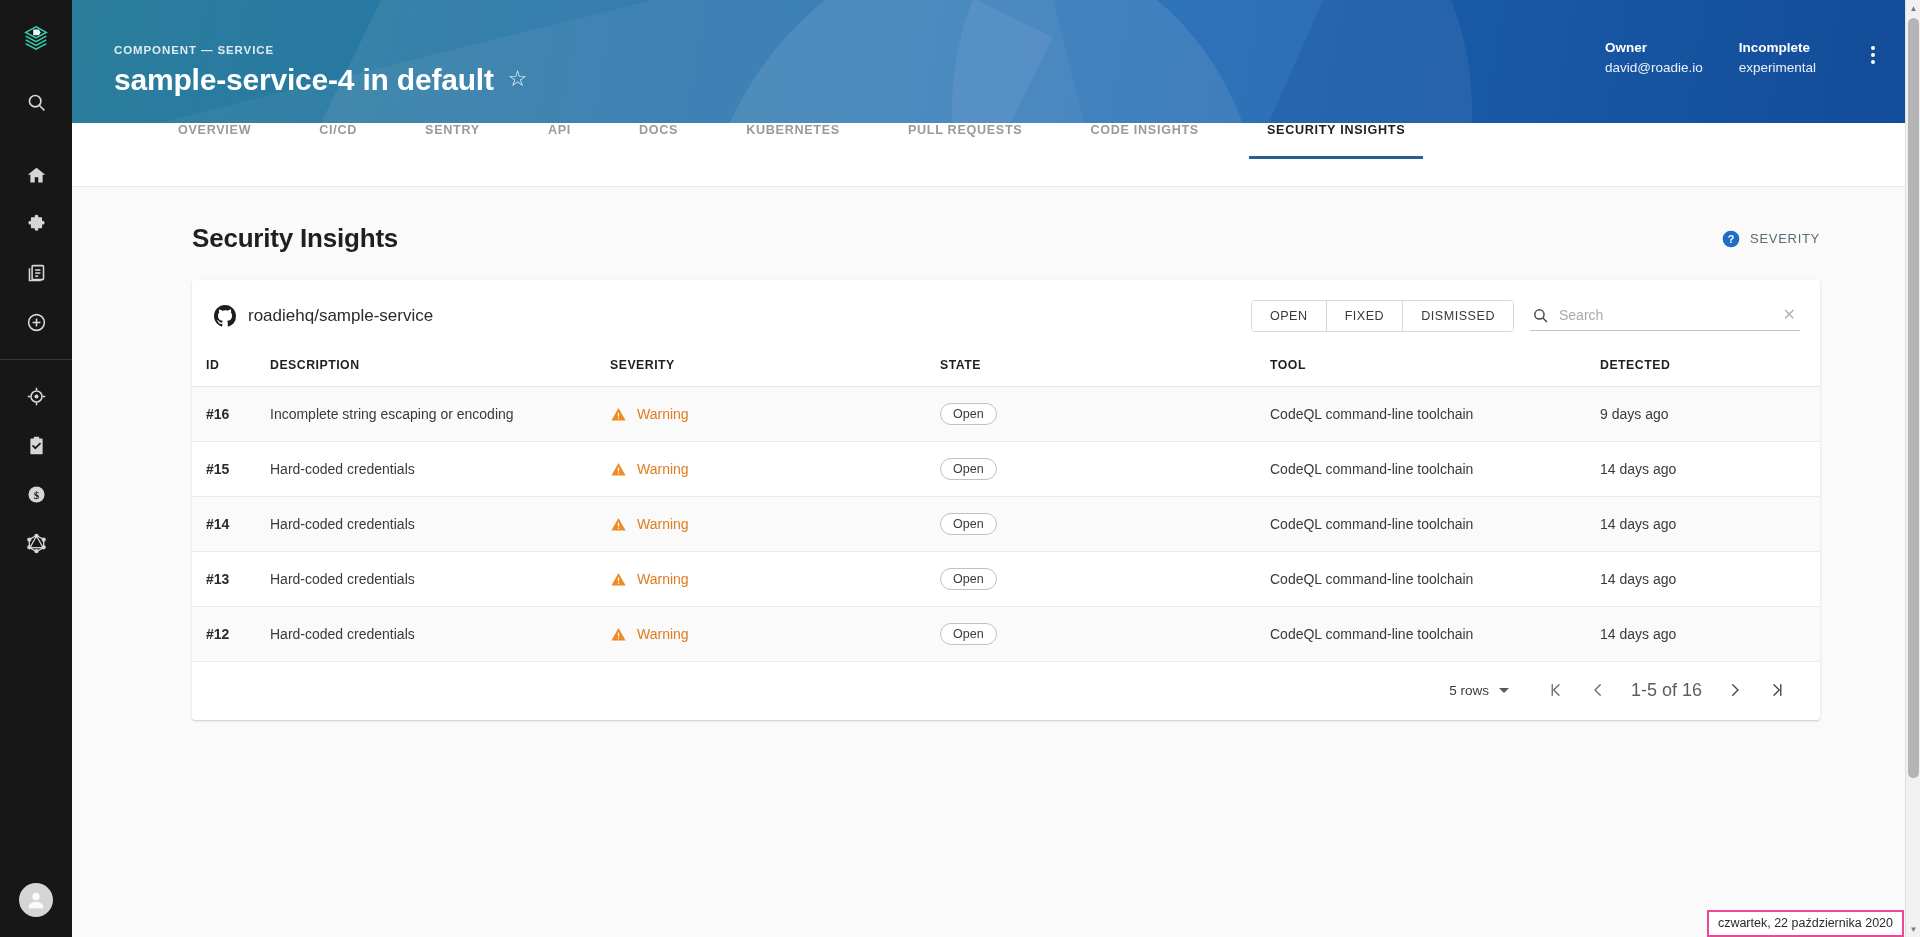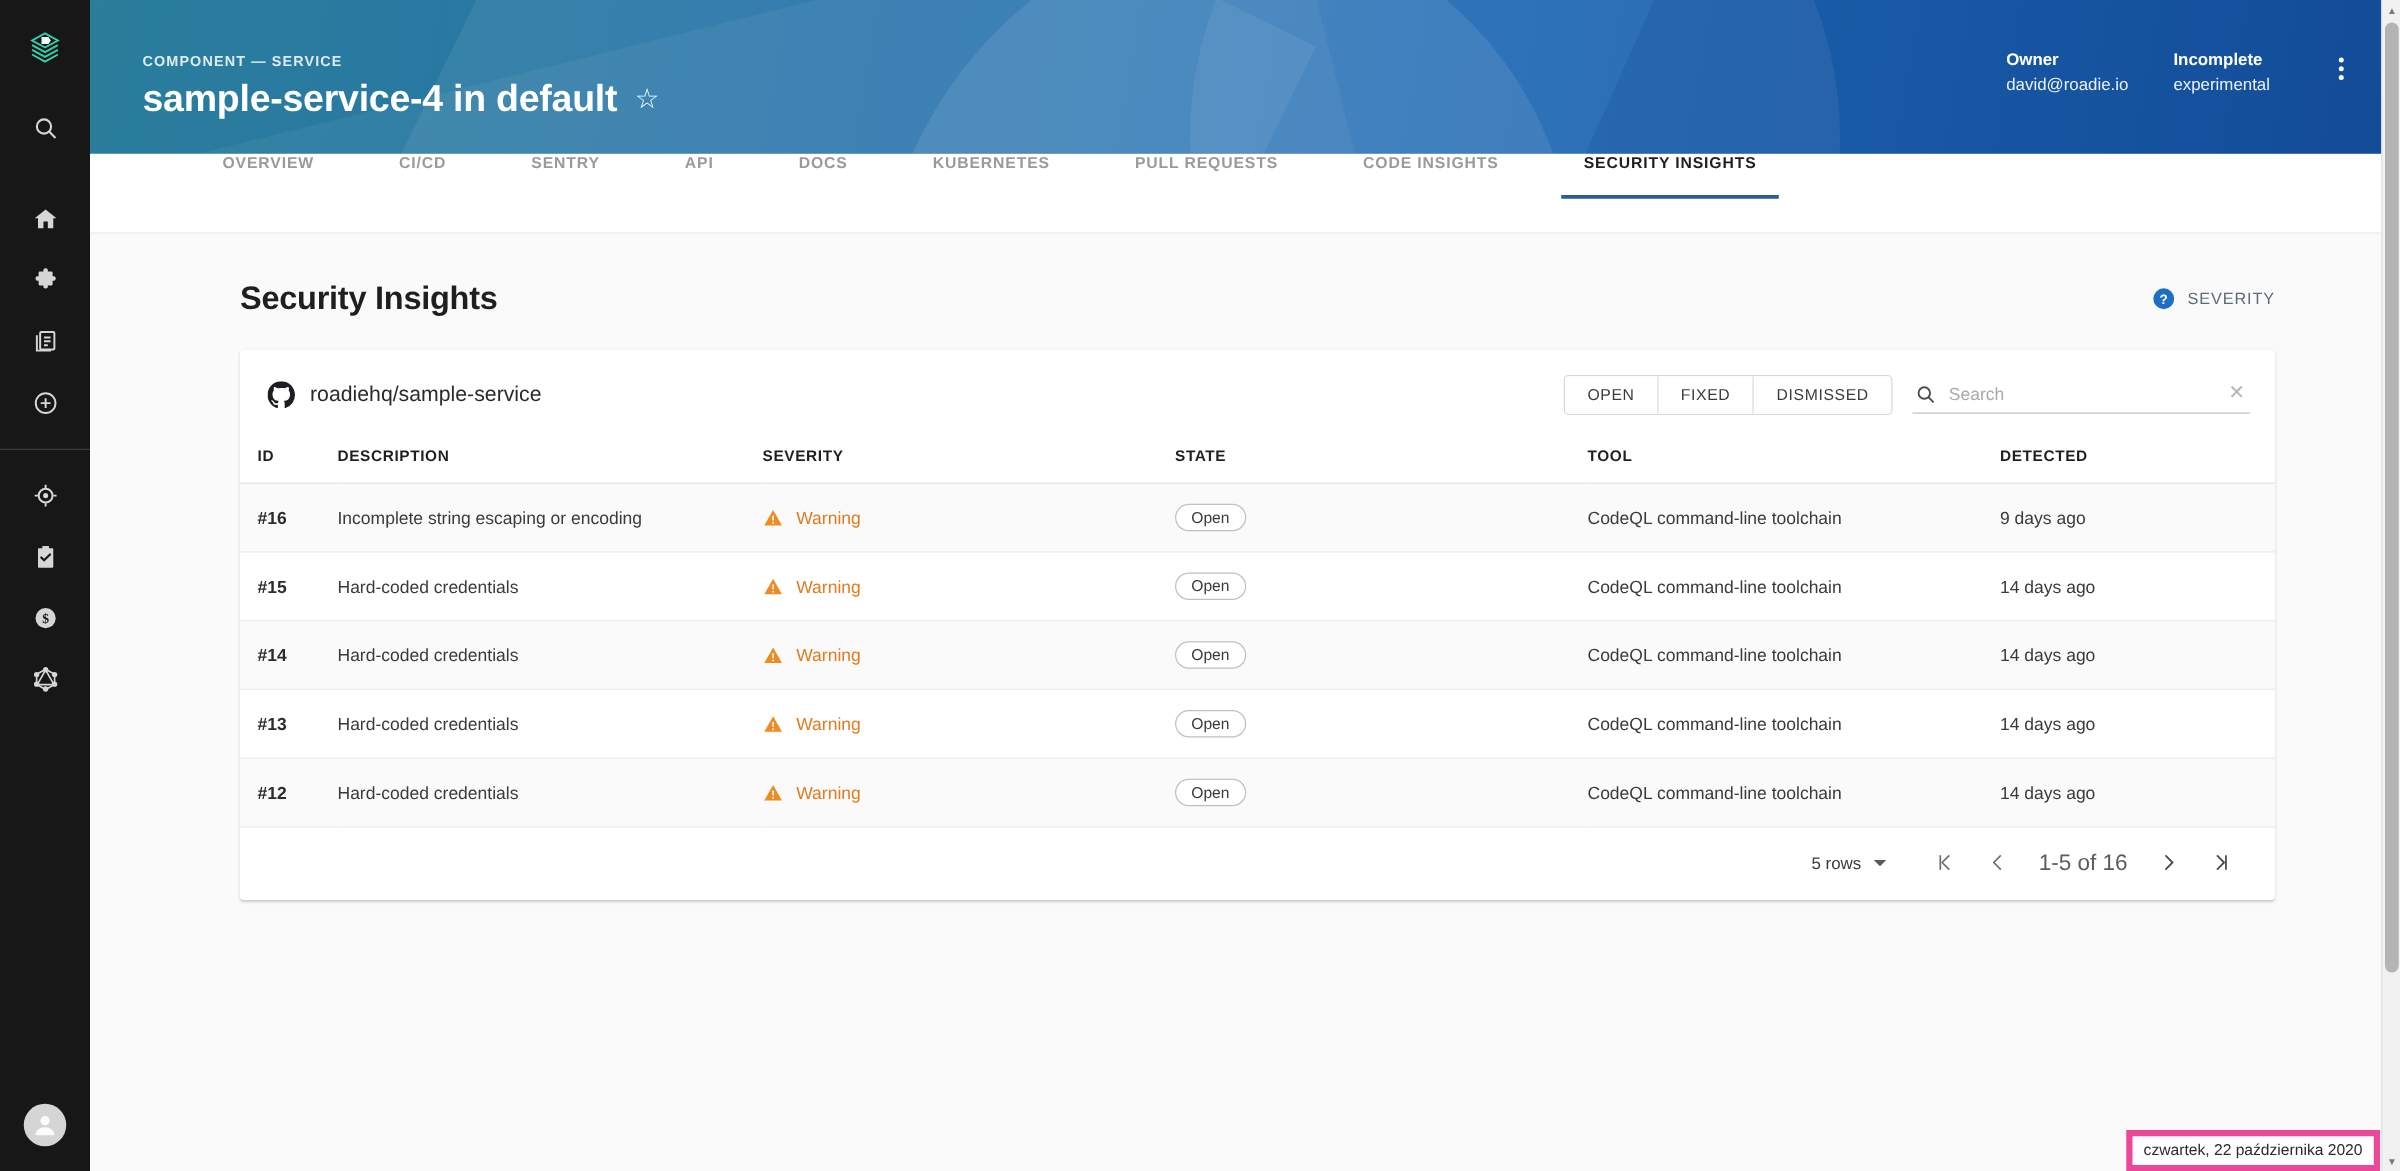--- a/index.html
+++ b/index.html
@@ -188,21 +188,21 @@
   .vscroll {
     position:absolute; right:0; top:0; width: 15px; height: 937px;
     background: #f1f1f1; border-left:1px solid #e0e0e0;
   }
   .vscroll .thumb { position:absolute; top: 18px; left:2px; width:11px; height: 760px; background:#b4b4b4; border-radius:6px; }
   .vscroll .arr { position:absolute; left:0; width:15px; height:16px; display:flex; align-items:center; justify-content:center; font-size:8px; color:#7a7a7a; }
   .vscroll .arr.up { top:0; }
   .vscroll .arr.dn { bottom:0; }
   .statustip {
     position:absolute; right: 16px; bottom: 0;
-    background:#fff; border:5px solid #ec4899;
+    background:#fff; border:2px solid #ec4899;
     font-size: 12.5px; color:#2b2b2b;
     padding: 4px 9px 5px 9px;
     white-space:nowrap;
   }
 </style>
 </head>
 <body>
 
 <div class="sidebar">
 

